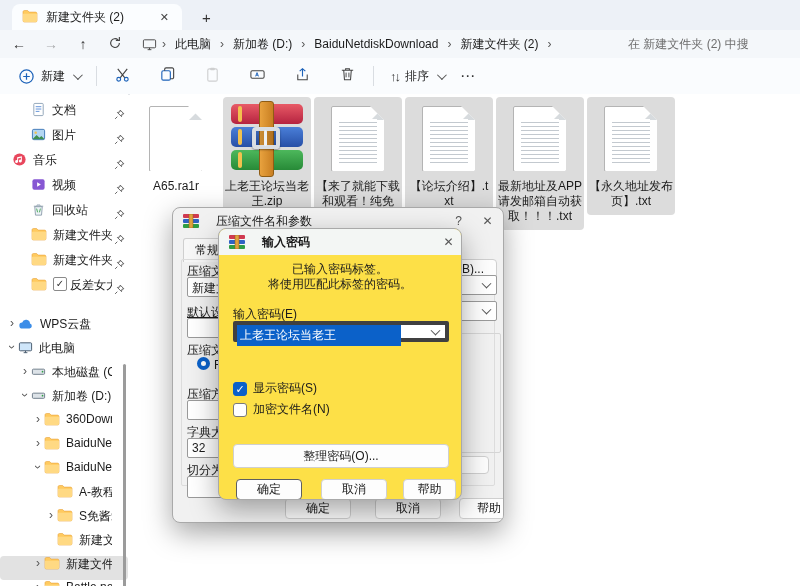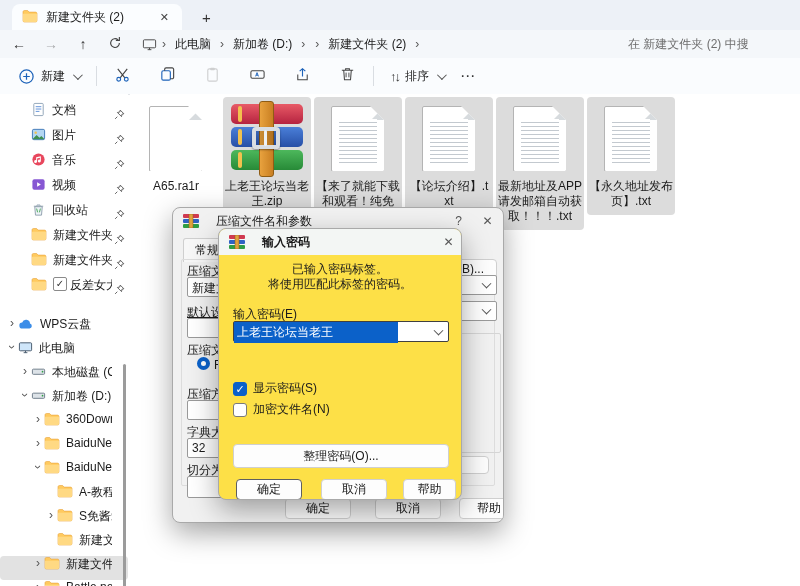--- a/index.html
+++ b/index.html
@@ -87,21 +87,21 @@
   .dbtn.default{border:1.5px solid #5f5f5f;line-height:18px;}
   
   .arc-tab{position:absolute;left:10px;top:30px;padding:3px 11px;background:#f7f7f7;border:1px solid #cfcfcf;
            border-bottom:none;border-radius:3px 3px 0 0;}
   .arc-page{position:absolute;left:8px;top:51px;right:8px;bottom:36px;border:1px solid #dcdcdc;border-radius:2px;}
   .radio{position:absolute;width:13px;height:13px;border-radius:50%;border:4px solid #0b61c9;background:#fff;box-sizing:border-box;}
   .groupbox{position:absolute;border:1px solid #d5d5d5;border-radius:2px;}
   
   .pw-info{position:absolute;left:0;right:0;text-align:center;color:#1b1b1b;}
   .pw-combo{position:absolute;left:14px;top:92px;width:216px;height:21px;background:#fff;
-            border:1px solid #404040;border-radius:2px;box-sizing:border-box;}
+            border:4px solid #404040;border-radius:2px;box-sizing:border-box;}
   .sel-text{display:inline-block;min-width:158px;background:#0b61c9;color:#fff;padding:2px 3px;
             white-space:nowrap;overflow:hidden;font-size:12px;}
   .ckrow{position:absolute;left:14px;display:flex;align-items:center;gap:6px;}
   .ck{width:14px;height:14px;border:1px solid #7a7a7a;border-radius:3px;background:#fff;box-sizing:border-box;
       color:#fff;font-size:11px;line-height:12px;text-align:center;}
   .ck.on{background:#0b61c9;border-color:#0b61c9;}
   .wide-btn{position:absolute;left:14px;top:215px;width:216px;height:24px;background:#fdfdfd;
             border:1px solid #cfcfcf;border-radius:4px;text-align:center;line-height:22px;box-sizing:border-box;}
 </style>
 </head>
@@ -134,20 +134,21 @@
           <svg width="15" height="15" viewBox="0 0 16 16">
             <rect x="1.5" y="3" width="13" height="8.5" rx="1" fill="none" stroke="#444"></rect>
             <path d="M6 13.5h4M8 11.5v2" stroke="#444" fill="none"></path>
           </svg>
         </span>
         <span class="crumb-sep">›</span>
         <span class="crumb">此电脑</span>
         <span class="crumb-sep">›</span>
         <span class="crumb">新加卷 (D:)</span>
         <span class="crumb-sep">›</span>
+        <span class="crumb">BaiduNetdiskDownload</span>
         <span class="crumb-sep">›</span>
         <span class="crumb">新建文件夹 (2)</span>
         <span class="crumb-sep">›</span>
       </div>
     <div class="searchbox">在 新建文件夹 (2) 中搜</div>
   </div>
 
   <div class="toolbar">
     <div class="tbtn" style="margin-left:10px">
       <span class="ic">
@@ -230,21 +231,21 @@
               <circle cx="5" cy="6" r="1.3" fill="#f2c14e"></circle>
               <path d="M2 12.5l4-4 3 3 2-2 3 3v.5H2z" fill="#3f8f4f"></path>
             </svg>
           </span>
           <span class="side-label">图片</span>
           <span class="pin"><svg width="11" height="11" viewBox="0 0 12 12">
               <path d="M6.8 1.2l4 4-2.1.5-.5 2.6-4.5-4.5 2.6-.5z" fill="none" stroke="#555" stroke-width="1"></path>
               <path d="M3.6 8.4L1.2 10.8" stroke="#555" stroke-width="1"></path>
             </svg></span>
         </div>
-        <div class="side-row" style="padding-left: 19px;">
+        <div class="side-row" style="">
           <span class="chev empty">›</span>
           <span class="side-ic">
             <svg width="15" height="15" viewBox="0 0 16 16">
               <circle cx="8" cy="8" r="6.5" fill="#e8475d"></circle>
               <path d="M10.5 4.5v5.2a1.6 1.6 0 1 1-1-1.5V6l-3 .8v3.4a1.6 1.6 0 1 1-1-1.5V5.5l5-1z" fill="#fff"></path>
             </svg>
           </span>
           <span class="side-label">音乐</span>
           <span class="pin"><svg width="11" height="11" viewBox="0 0 12 12">
               <path d="M6.8 1.2l4 4-2.1.5-.5 2.6-4.5-4.5 2.6-.5z" fill="none" stroke="#555" stroke-width="1"></path>

